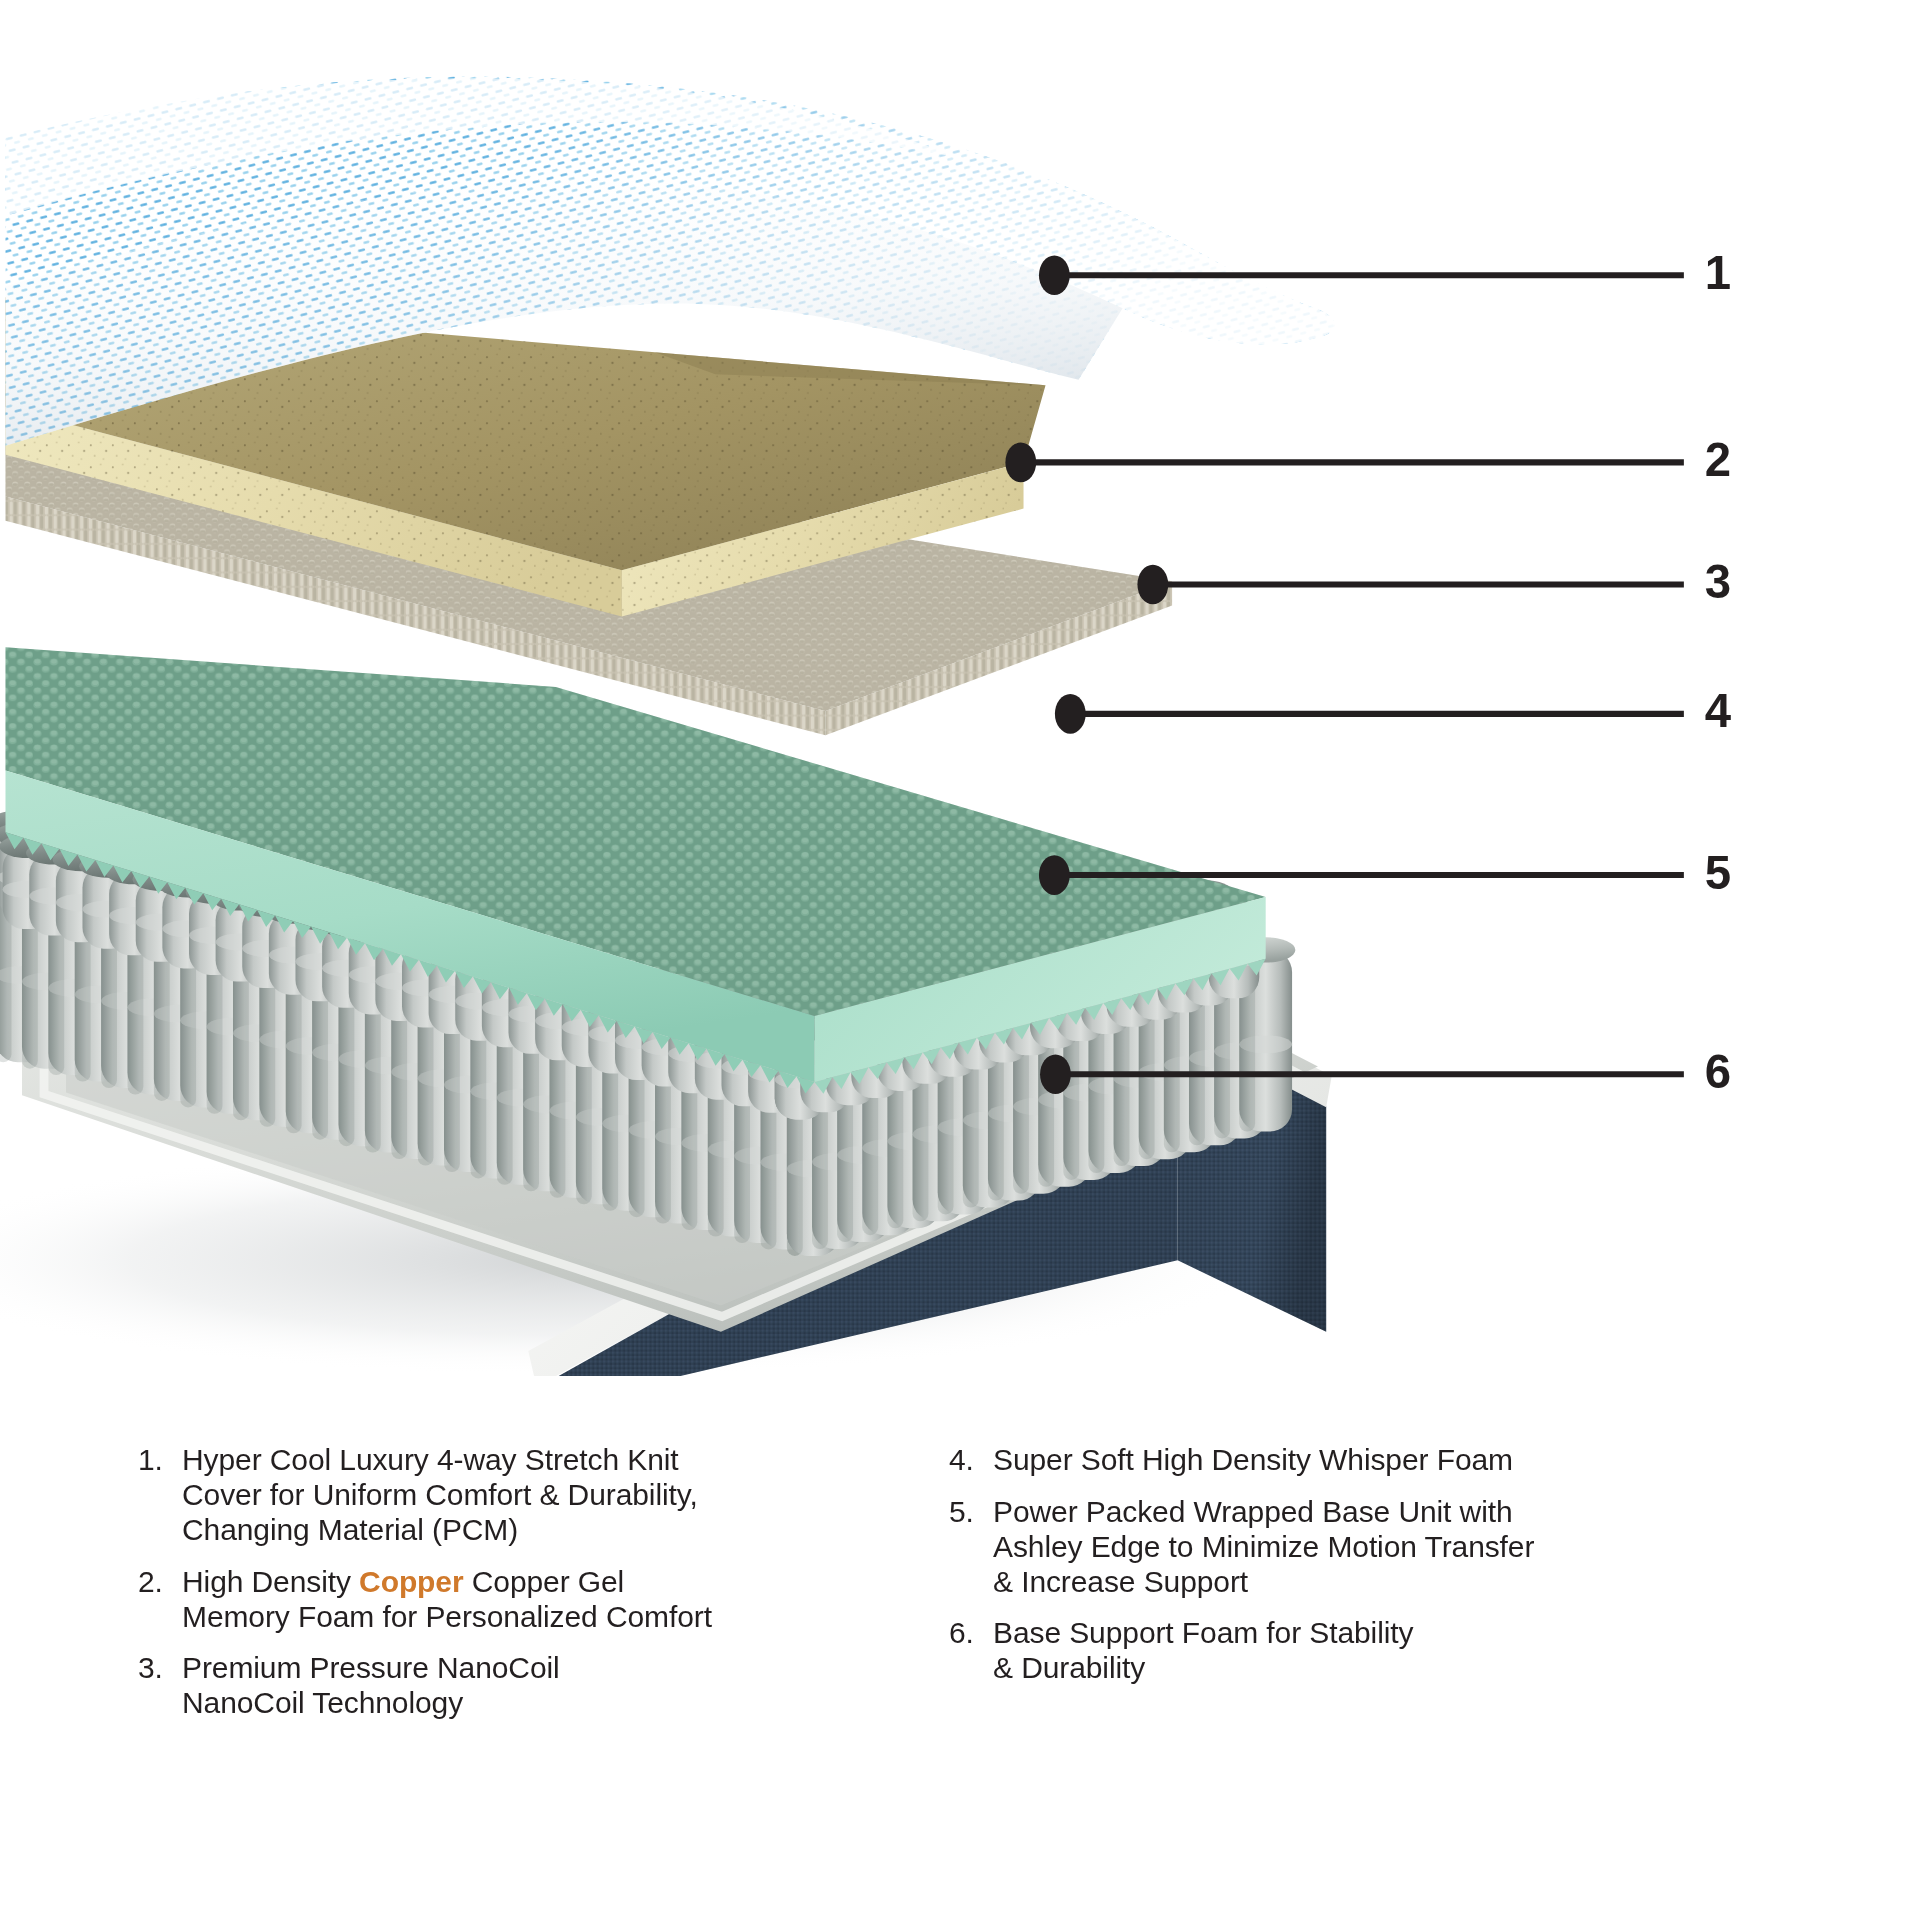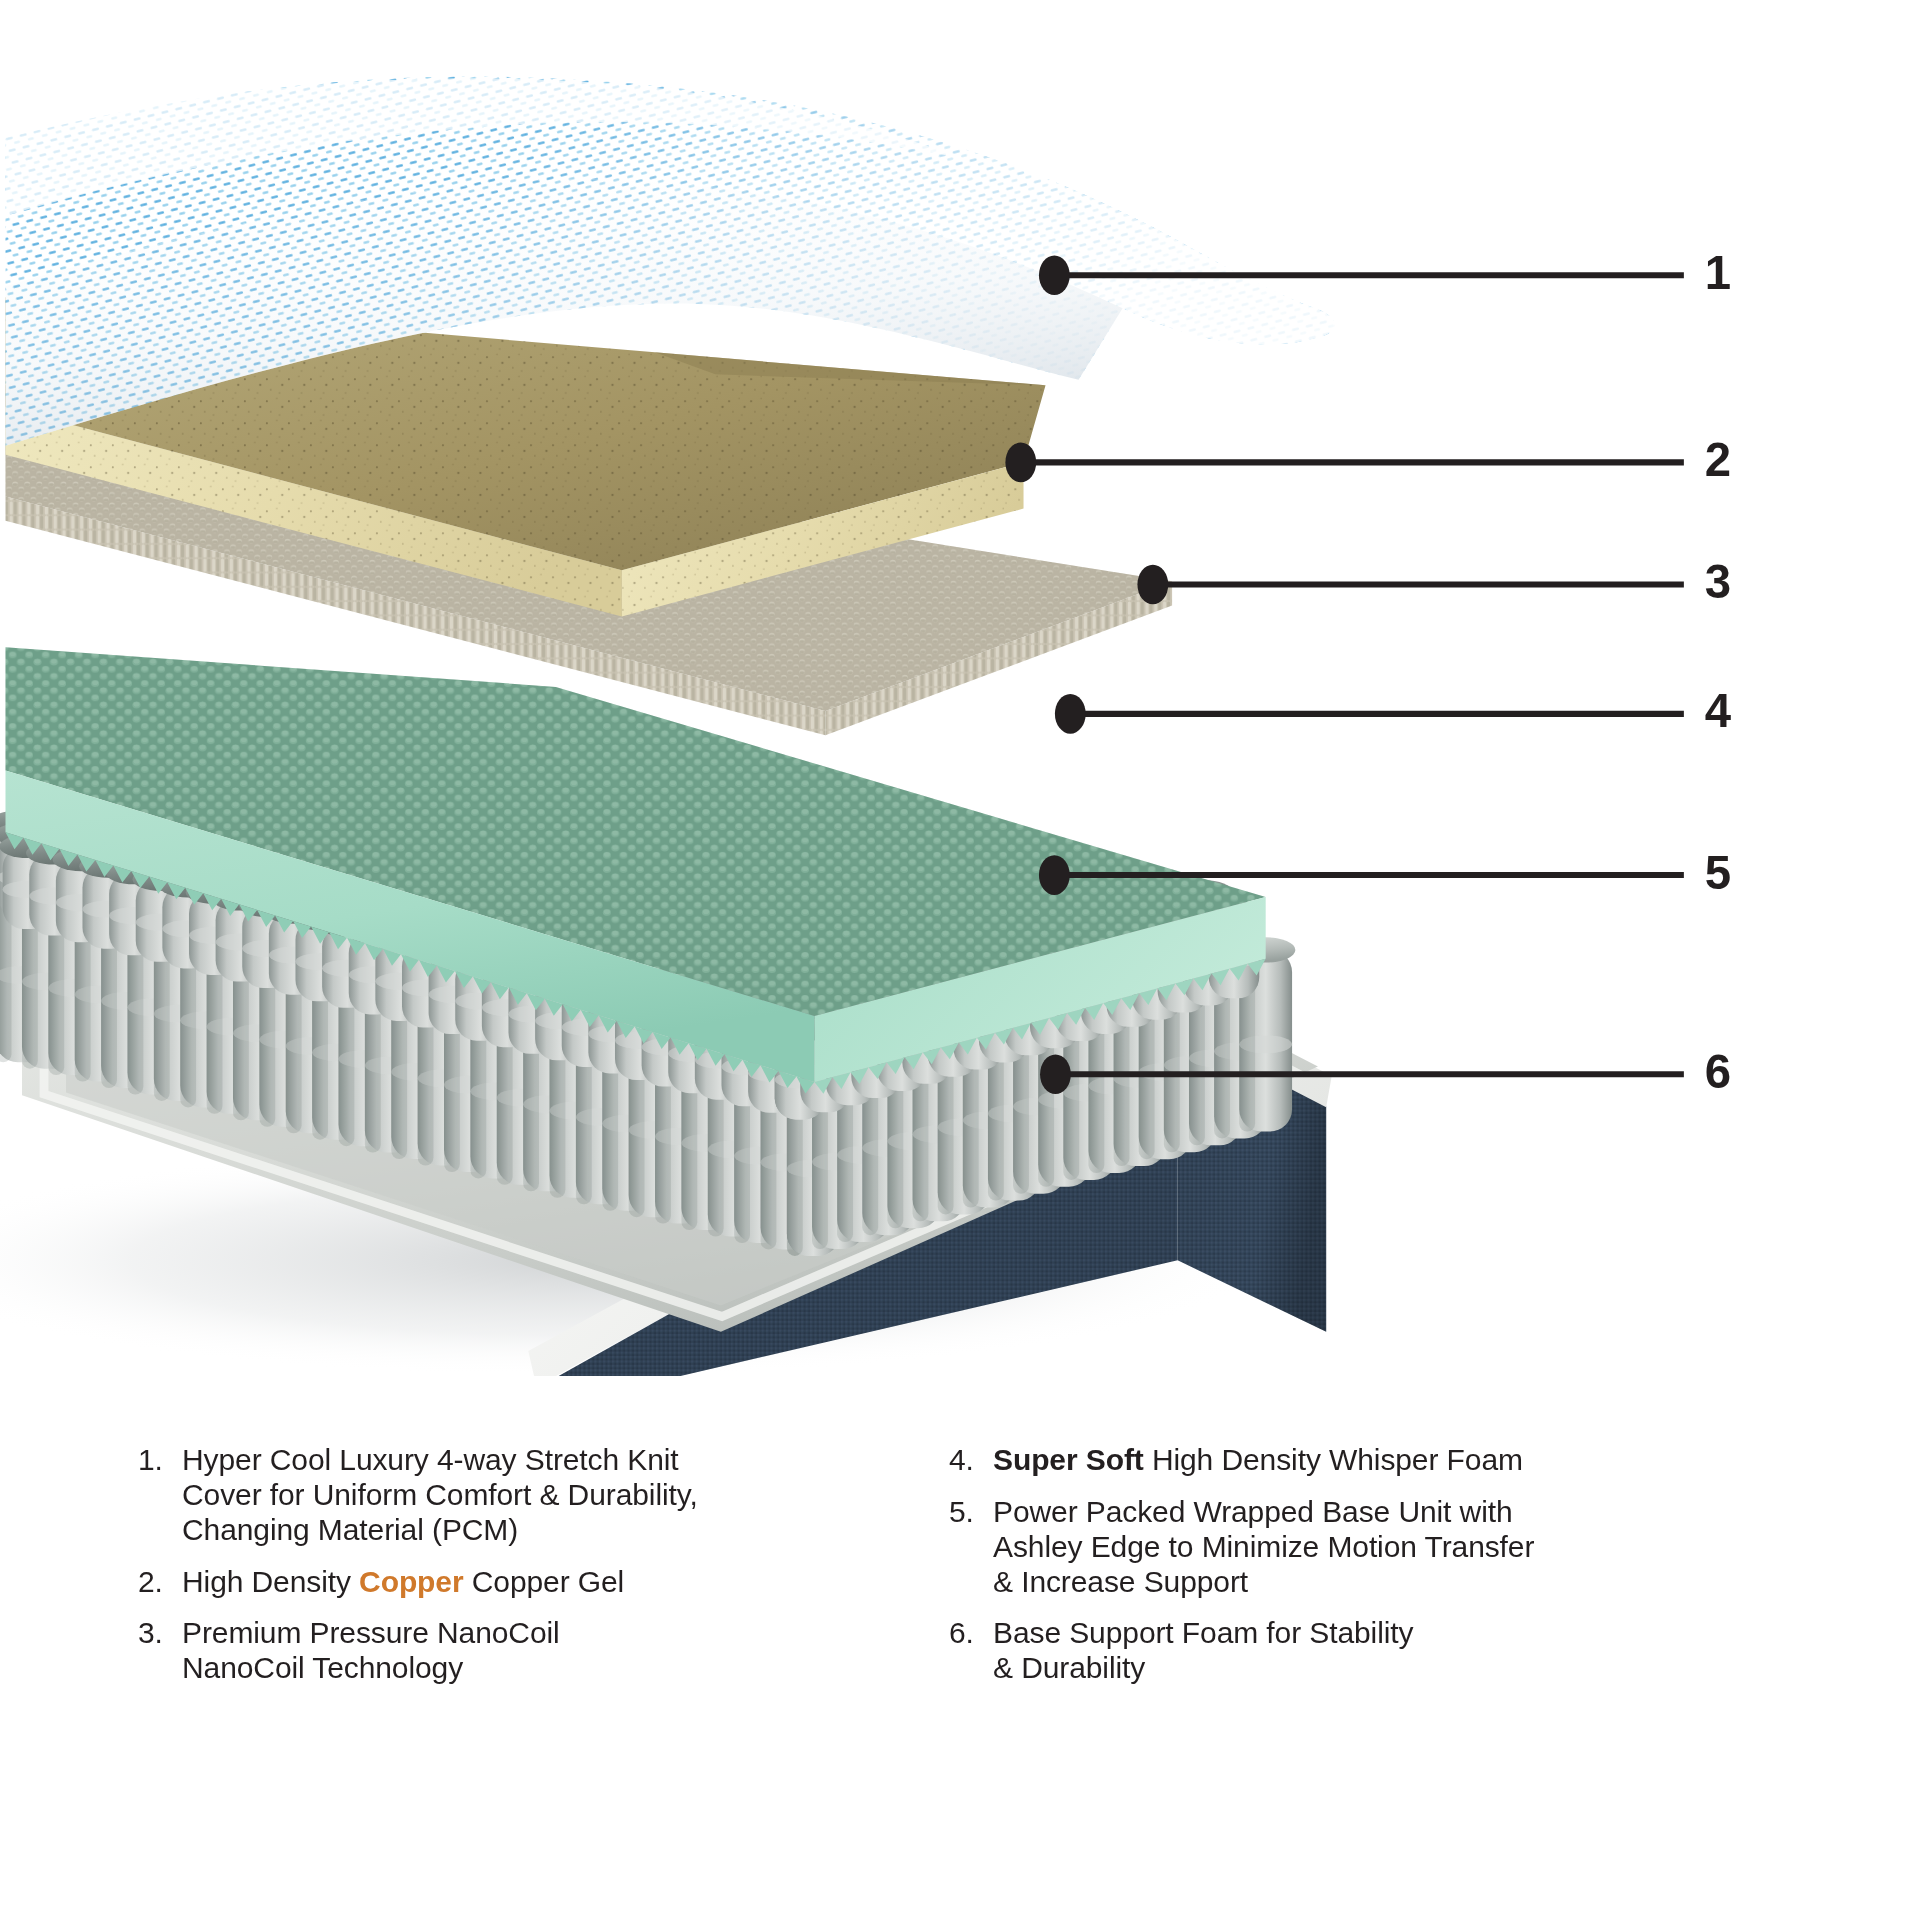--- a/index.html
+++ b/index.html
@@ -22,21 +22,21 @@
   .col.left{left:138px;width:781px;}
   .col.right{left:949px;width:859px;}
 
   .item{position:relative;margin-bottom:16.5px;padding-left:44px;}
   .item .num{position:absolute;left:0;top:0;width:39px;text-align:left;}
   .num,.txt{font-size:30px;line-height:35px;color:#231f20;
             font-family:"Liberation Sans","DejaVu Sans",sans-serif;
             font-weight:400;letter-spacing:-0.1px;}
   .txt{display:block;}
   .hl-copper{color:#d0792b;font-weight:700;}
-  .hl-bold{font-weight:700;}
+  .hl-bold{font-weight:400;}
 </style>
 </head>
 <body>
 
 <div id="diagram">
 
   <svg width="1926" height="1376" viewBox="0 0 3500 2500" xmlns="http://www.w3.org/2000/svg">
     <defs>
 
       <pattern id="knitBlue" width="26" height="22" patternUnits="userSpaceOnUse" patternTransform="rotate(-14)">
@@ -1134,20 +1134,21 @@
   <div class="col left" id="legend-left">
       <div class="item">
         <span class="num">1.</span>
         <span class="txt"><span>Hyper Cool Luxury 4-way Stretch Knit</span></span>
         <span class="txt"><span>Cover for Uniform Comfort &amp; Durability,</span></span>
         <span class="txt"><span>Changing Material (PCM)</span></span>
       </div>
       <div class="item">
         <span class="num">2.</span>
         <span class="txt"><span>High Density </span><span class="hl-copper">Copper</span><span> Copper Gel</span></span>
+        <span class="txt"><span>Memory Foam for Personalized Comfort</span></span>
       </div>
       <div class="item">
         <span class="num">3.</span>
         <span class="txt"><span>Premium Pressure NanoCoil</span></span>
         <span class="txt"><span>NanoCoil Technology</span></span>
       </div>
     </div>
   <div class="col right" id="legend-right">
       <div class="item">
         <span class="num">4.</span>

